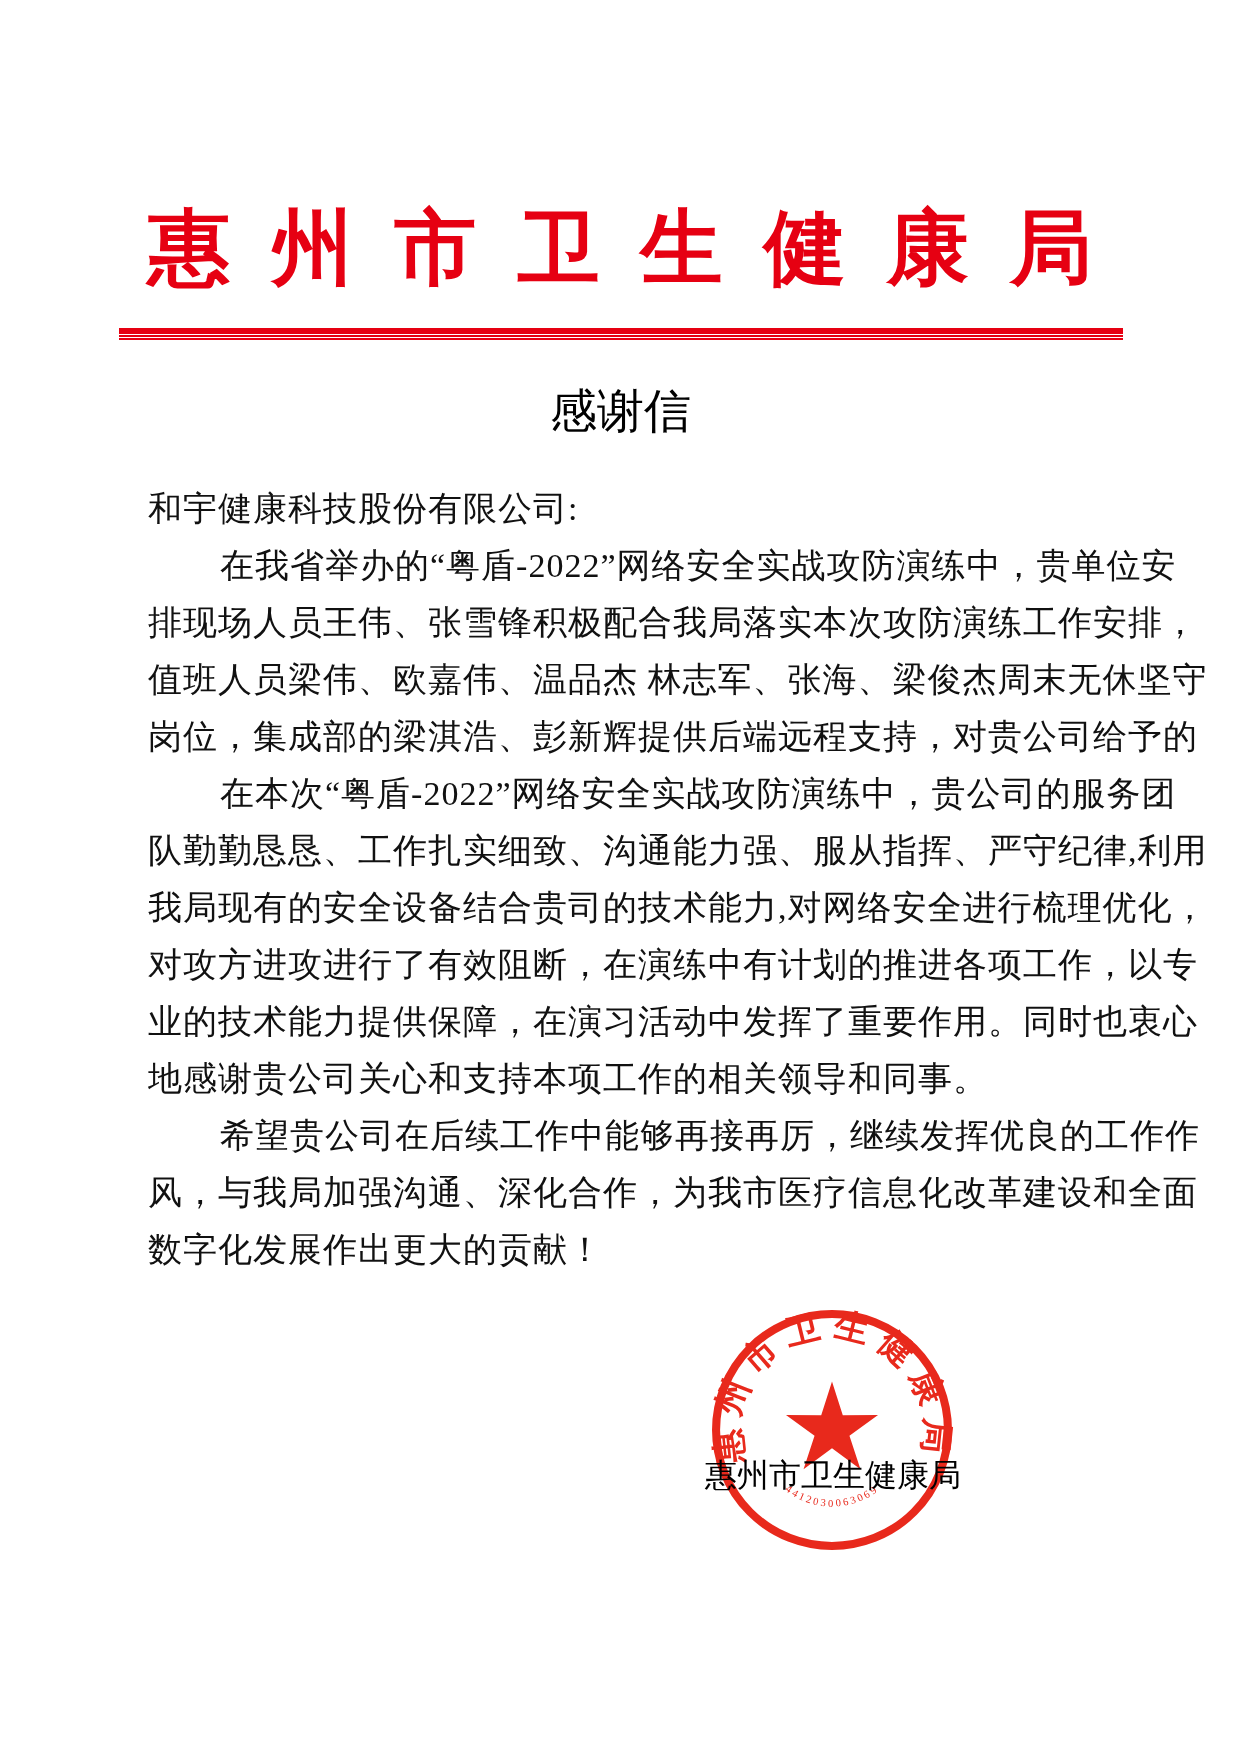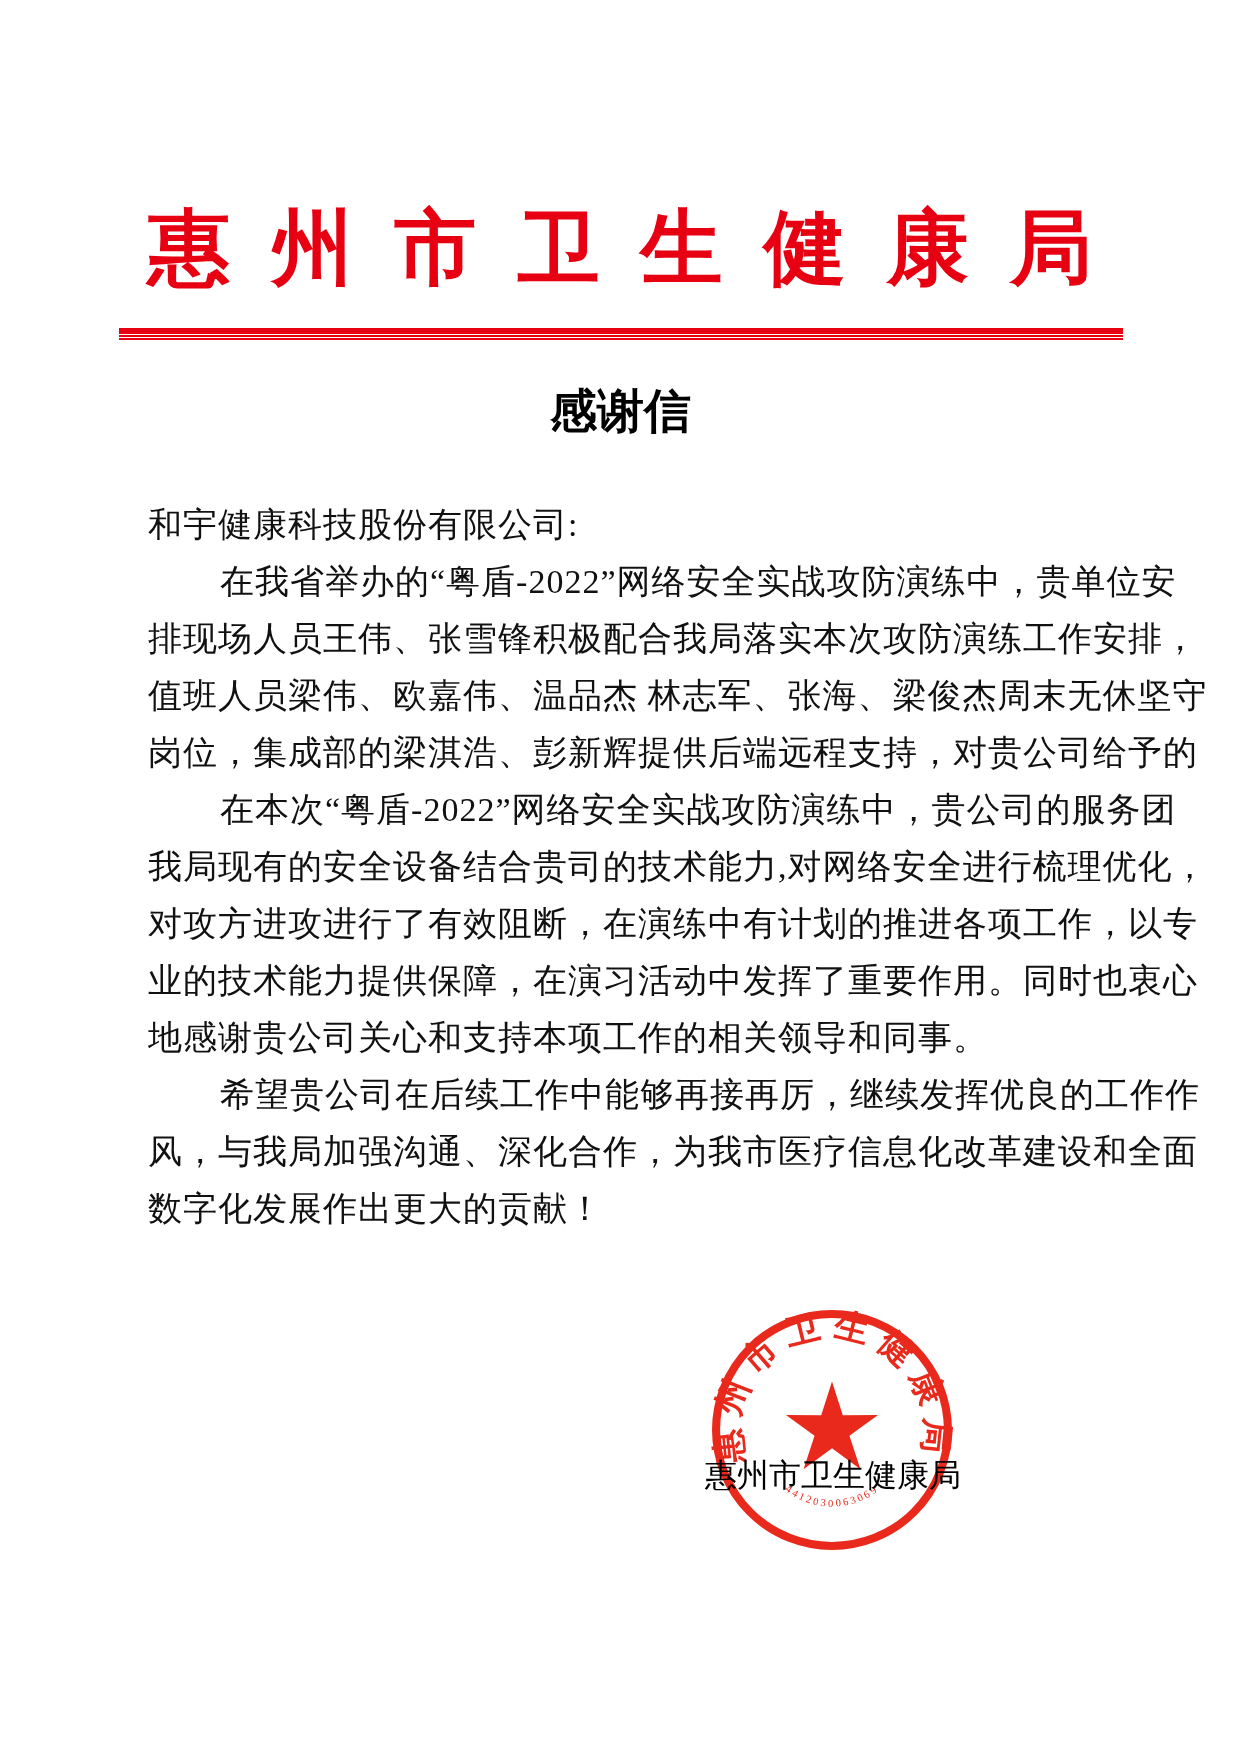--- a/index.html
+++ b/index.html
@@ -30,26 +30,26 @@
       #e60012 0%, #e60012 50%,
       #ffffff 50%, #ffffff 62%,
       #e60012 62%, #e60012 74%,
       #ffffff 74%, #ffffff 84%,
       #e60012 84%, #e60012 100%);
   }
   .doc-title {
     position: absolute;
     left: 0; top: 383px; width: 100%;
     text-align: center;
-    font-size: 47px; font-weight: bold; line-height: 1.2;
+    font-size: 47px; font-weight: normal; line-height: 1.2;
     color: #000000;
   }
   .body-text {
     position: absolute;
-    left: 148px; top: 496px; width: 962px;
+    left: 148px; top: 480px; width: 962px;
     font-size: 34px;
   }
   .body-line {
     height: 57px; line-height: 57px;
     white-space: nowrap;
     letter-spacing: 1px;
   }
   .body-line.indent { padding-left: 72px; }
   
   .seal {
@@ -95,20 +95,21 @@
 
   <div class="doc-title">感谢信</div>
 
   <div class="body-text">
     <div class="body-line">和宇健康科技股份有限公司:</div>
     <div class="body-line indent">在我省举办的“粤盾-2022”网络安全实战攻防演练中，贵单位安</div>
     <div class="body-line">排现场人员王伟、张雪锋积极配合我局落实本次攻防演练工作安排，</div>
     <div class="body-line">值班人员梁伟、欧嘉伟、温品杰 林志军、张海、梁俊杰周末无休坚守</div>
     <div class="body-line">岗位，集成部的梁淇浩、彭新辉提供后端远程支持，对贵公司给予的</div>
     <div class="body-line indent">在本次“粤盾-2022”网络安全实战攻防演练中，贵公司的服务团</div>
+    <div class="body-line">队勤勤恳恳、工作扎实细致、沟通能力强、服从指挥、严守纪律,利用</div>
     <div class="body-line">我局现有的安全设备结合贵司的技术能力,对网络安全进行梳理优化，</div>
     <div class="body-line">对攻方进攻进行了有效阻断，在演练中有计划的推进各项工作，以专</div>
     <div class="body-line">业的技术能力提供保障，在演习活动中发挥了重要作用。同时也衷心</div>
     <div class="body-line">地感谢贵公司关心和支持本项工作的相关领导和同事。</div>
     <div class="body-line indent">希望贵公司在后续工作中能够再接再厉，继续发挥优良的工作作</div>
     <div class="body-line">风，与我局加强沟通、深化合作，为我市医疗信息化改革建设和全面</div>
     <div class="body-line">数字化发展作出更大的贡献！</div>
   </div>
 
   <div class="seal">

